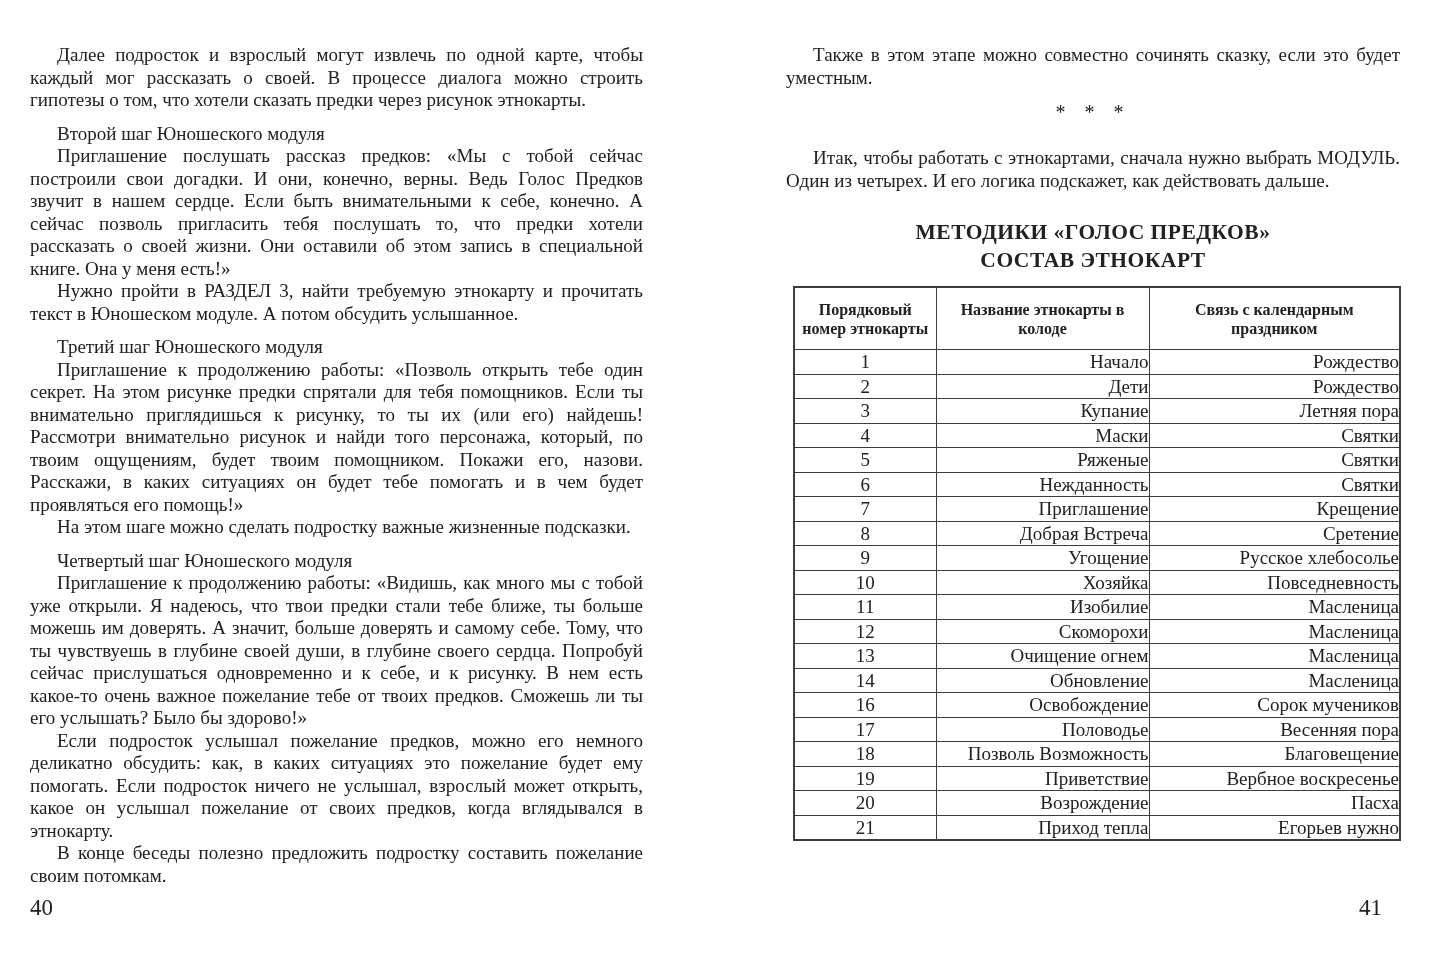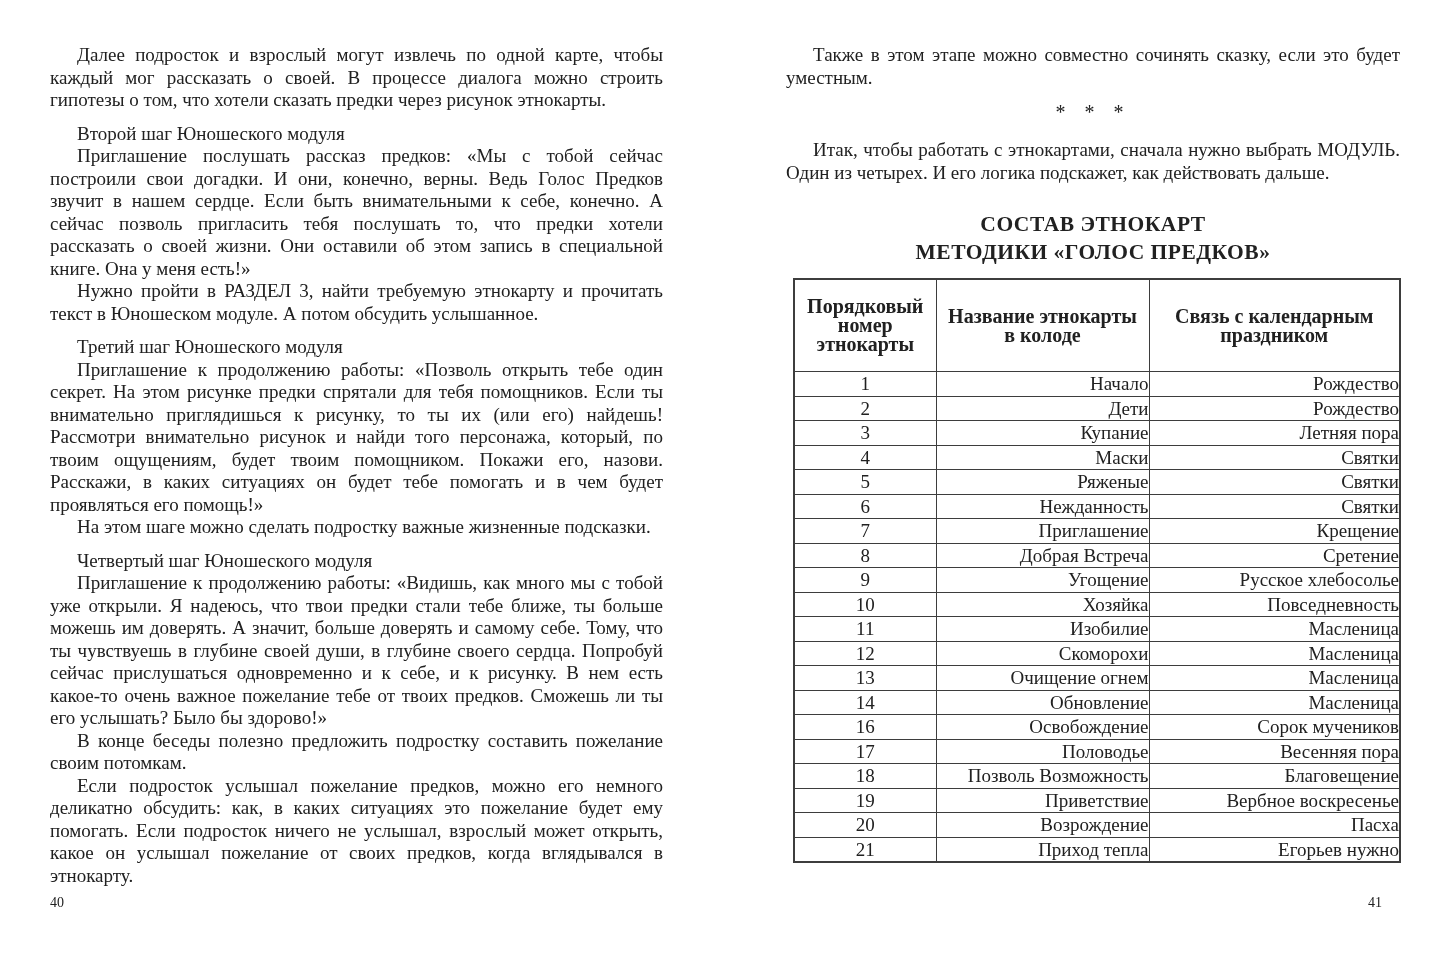--- a/index.html
+++ b/index.html
@@ -14,21 +14,21 @@
     background: #ffffff;
     font-family: "Liberation Serif", "DejaVu Serif", serif;
     color: #212121;
     overflow: hidden;
   }
   .page {
     position: absolute;
     top: 0;
     height: 953px;
   }
-  .page-left  { left: 50px;  width: 613px; }
+  .page-left  { left: 30px;  width: 613px; }
   .page-right { left: 786px; width: 614px; }
   .page-inner { padding-top: 44px; }
 
   .bp {
     margin: 0;
     font-size: 19px;
     line-height: 22.5px;
     text-align: justify;
     text-indent: 27px;
   }
@@ -39,21 +39,21 @@
     text-indent: 27px;
   }
   .separator {
     margin: 12px 0 0 0;
     height: 22px;
     text-align: center;
     font-size: 20px;
     letter-spacing: 7px;
     line-height: 22px;
   }
-  .mt8 { margin-top: 16px; }
+  .mt8 { margin-top: 24px; }
 
   .table-title {
     margin-top: 26px;
     text-align: center;
     font-weight: bold;
     font-size: 21.5px;
     line-height: 28px;
     letter-spacing: 0.5px;
   }
 
@@ -62,78 +62,78 @@
     margin: 12px 0 0 7px;
     width: 606px;
     table-layout: fixed;
   }
   table.ethno, table.ethno th, table.ethno td {
     border: 1.5px solid #3d3d3d;
   }
   table.ethno { border-width: 2.5px; }
   table.ethno th {
     font-weight: bold;
-    font-size: 20px;
+    font-size: 16px;
     line-height: 19px;
     text-align: center;
     vertical-align: middle;
     height: 57px;
-    padding: 17px 4px;
+    padding: 2px 4px;
   }
   table.ethno td {
     font-size: 19px;
     line-height: 23px;
     height: 23.5px;
     padding: 0;
     vertical-align: middle;
     white-space: nowrap;
     overflow: hidden;
   }
   td.td-num { text-align: center; }
   td.td-name, td.td-holiday { text-align: right; padding-left: 13px; }
 
   .pgnum {
     position: absolute;
     top: 895px;
-    font-size: 14px;
+    font-size: 23px;
   }
   .pgnum-left  { left: 0; }
   .pgnum-right { right: 18px; }
 </style>
 </head>
 <body>
 
 <div class="spread">
 
   <div class="page page-left">
     <div class="page-inner">
       <p class="bp">Далее подросток и взрослый могут извлечь по одной карте, чтобы каждый мог рассказать о своей. В процессе диалога можно строить гипотезы о том, что хотели сказать предки через рисунок этнокарты.</p>
       <p class="sh">Второй шаг Юношеского модуля</p>
       <p class="bp">Приглашение послушать рассказ предков: «Мы с тобой сейчас построили свои догадки. И они, конечно, верны. Ведь Голос Предков звучит в нашем сердце. Если быть внимательными к себе, конечно. А сейчас позволь пригласить тебя послушать то, что предки хотели рассказать о своей жизни. Они оставили об этом запись в специальной книге. Она у меня есть!»</p>
       <p class="bp">Нужно пройти в РАЗДЕЛ 3, найти требуемую этнокарту и прочитать текст в Юношеском модуле. А потом обсудить услышанное.</p>
       <p class="sh">Третий шаг Юношеского модуля</p>
       <p class="bp">Приглашение к продолжению работы: «Позволь открыть тебе один секрет. На этом рисунке предки спрятали для тебя помощников. Если ты внимательно приглядишься к рисунку, то ты их (или его) найдешь! Рассмотри внимательно рисунок и найди того персонажа, который, по твоим ощущениям, будет твоим помощником. Покажи его, назови. Расскажи, в каких ситуациях он будет тебе помогать и в чем будет проявляться его помощь!»</p>
       <p class="bp">На этом шаге можно сделать подростку важные жизненные подсказки.</p>
       <p class="sh">Четвертый шаг Юношеского модуля</p>
       <p class="bp">Приглашение к продолжению работы: «Видишь, как много мы с тобой уже открыли. Я надеюсь, что твои предки стали тебе ближе, ты больше можешь им доверять. А значит, больше доверять и самому себе. Тому, что ты чувствуешь в глубине своей души, в глубине своего сердца. Попробуй сейчас прислушаться одновременно и к себе, и к рисунку. В нем есть какое-то очень важное пожелание тебе от твоих предков. Сможешь ли ты его услышать? Было бы здорово!»</p>
+      <p class="bp">Если подросток услышал пожелание предков, можно его немного деликатно обсудить: как, в каких ситуациях это пожелание будет ему помогать. Если подросток ничего не услышал, взрослый может открыть, какое он услышал пожелание от своих предков, когда вглядывался в этнокарту.</p>
       <p class="bp">В конце беседы полезно предложить подростку составить пожелание своим потомкам.</p>
-      <p class="bp">Если подросток услышал пожелание предков, можно его немного деликатно обсудить: как, в каких ситуациях это пожелание будет ему помогать. Если подросток ничего не услышал, взрослый может открыть, какое он услышал пожелание от своих предков, когда вглядывался в этнокарту.</p>
     </div>
     <div class="pgnum pgnum-left">40</div>
   </div>
 
   <div class="page page-right">
     <div class="page-inner">
       <p class="bp">Также в этом этапе можно совместно сочинять сказку, если это будет уместным.</p>
       <div class="separator">* * *</div>
       <p class="bp mt8">Итак, чтобы работать с этнокартами, сначала нужно выбрать МОДУЛЬ. Один из четырех. И его логика подскажет, как действовать дальше.</p>
 
       <div class="table-title">
+        <div>МЕТОДИКИ «ГОЛОС ПРЕДКОВ»</div>
         <div>СОСТАВ ЭТНОКАРТ</div>
-        <div>МЕТОДИКИ «ГОЛОС ПРЕДКОВ»</div>
       </div>
 
       <table class="ethno">
         <colgroup>
           <col style="width:142px">
           <col style="width:213px">
           <col style="width:251px">
         </colgroup>
         <thead>
           <tr>

